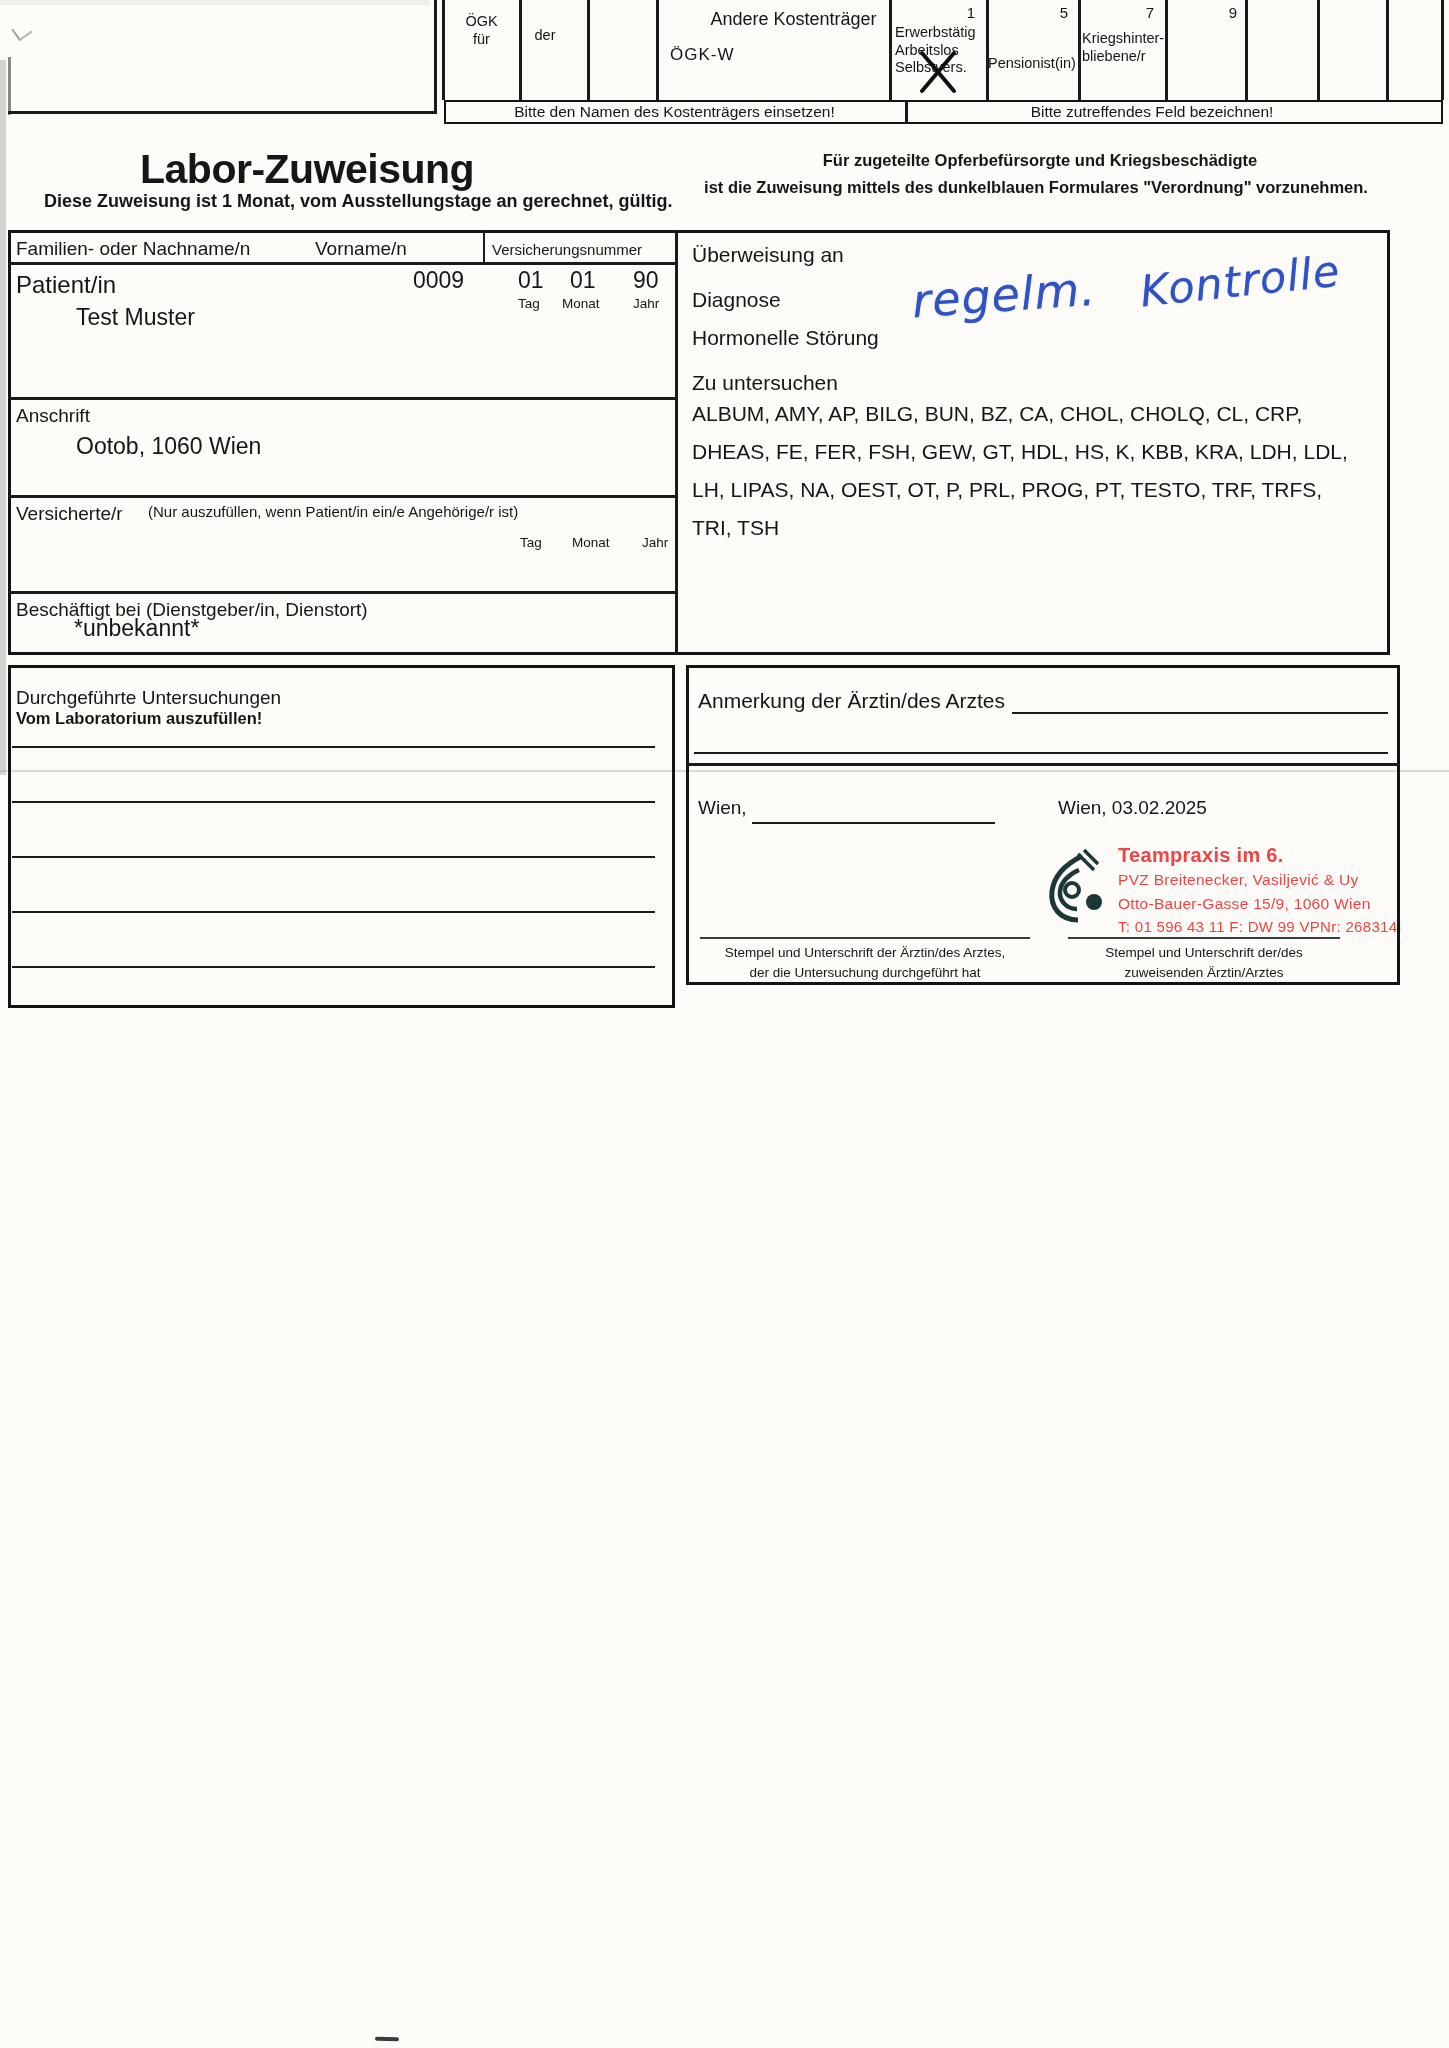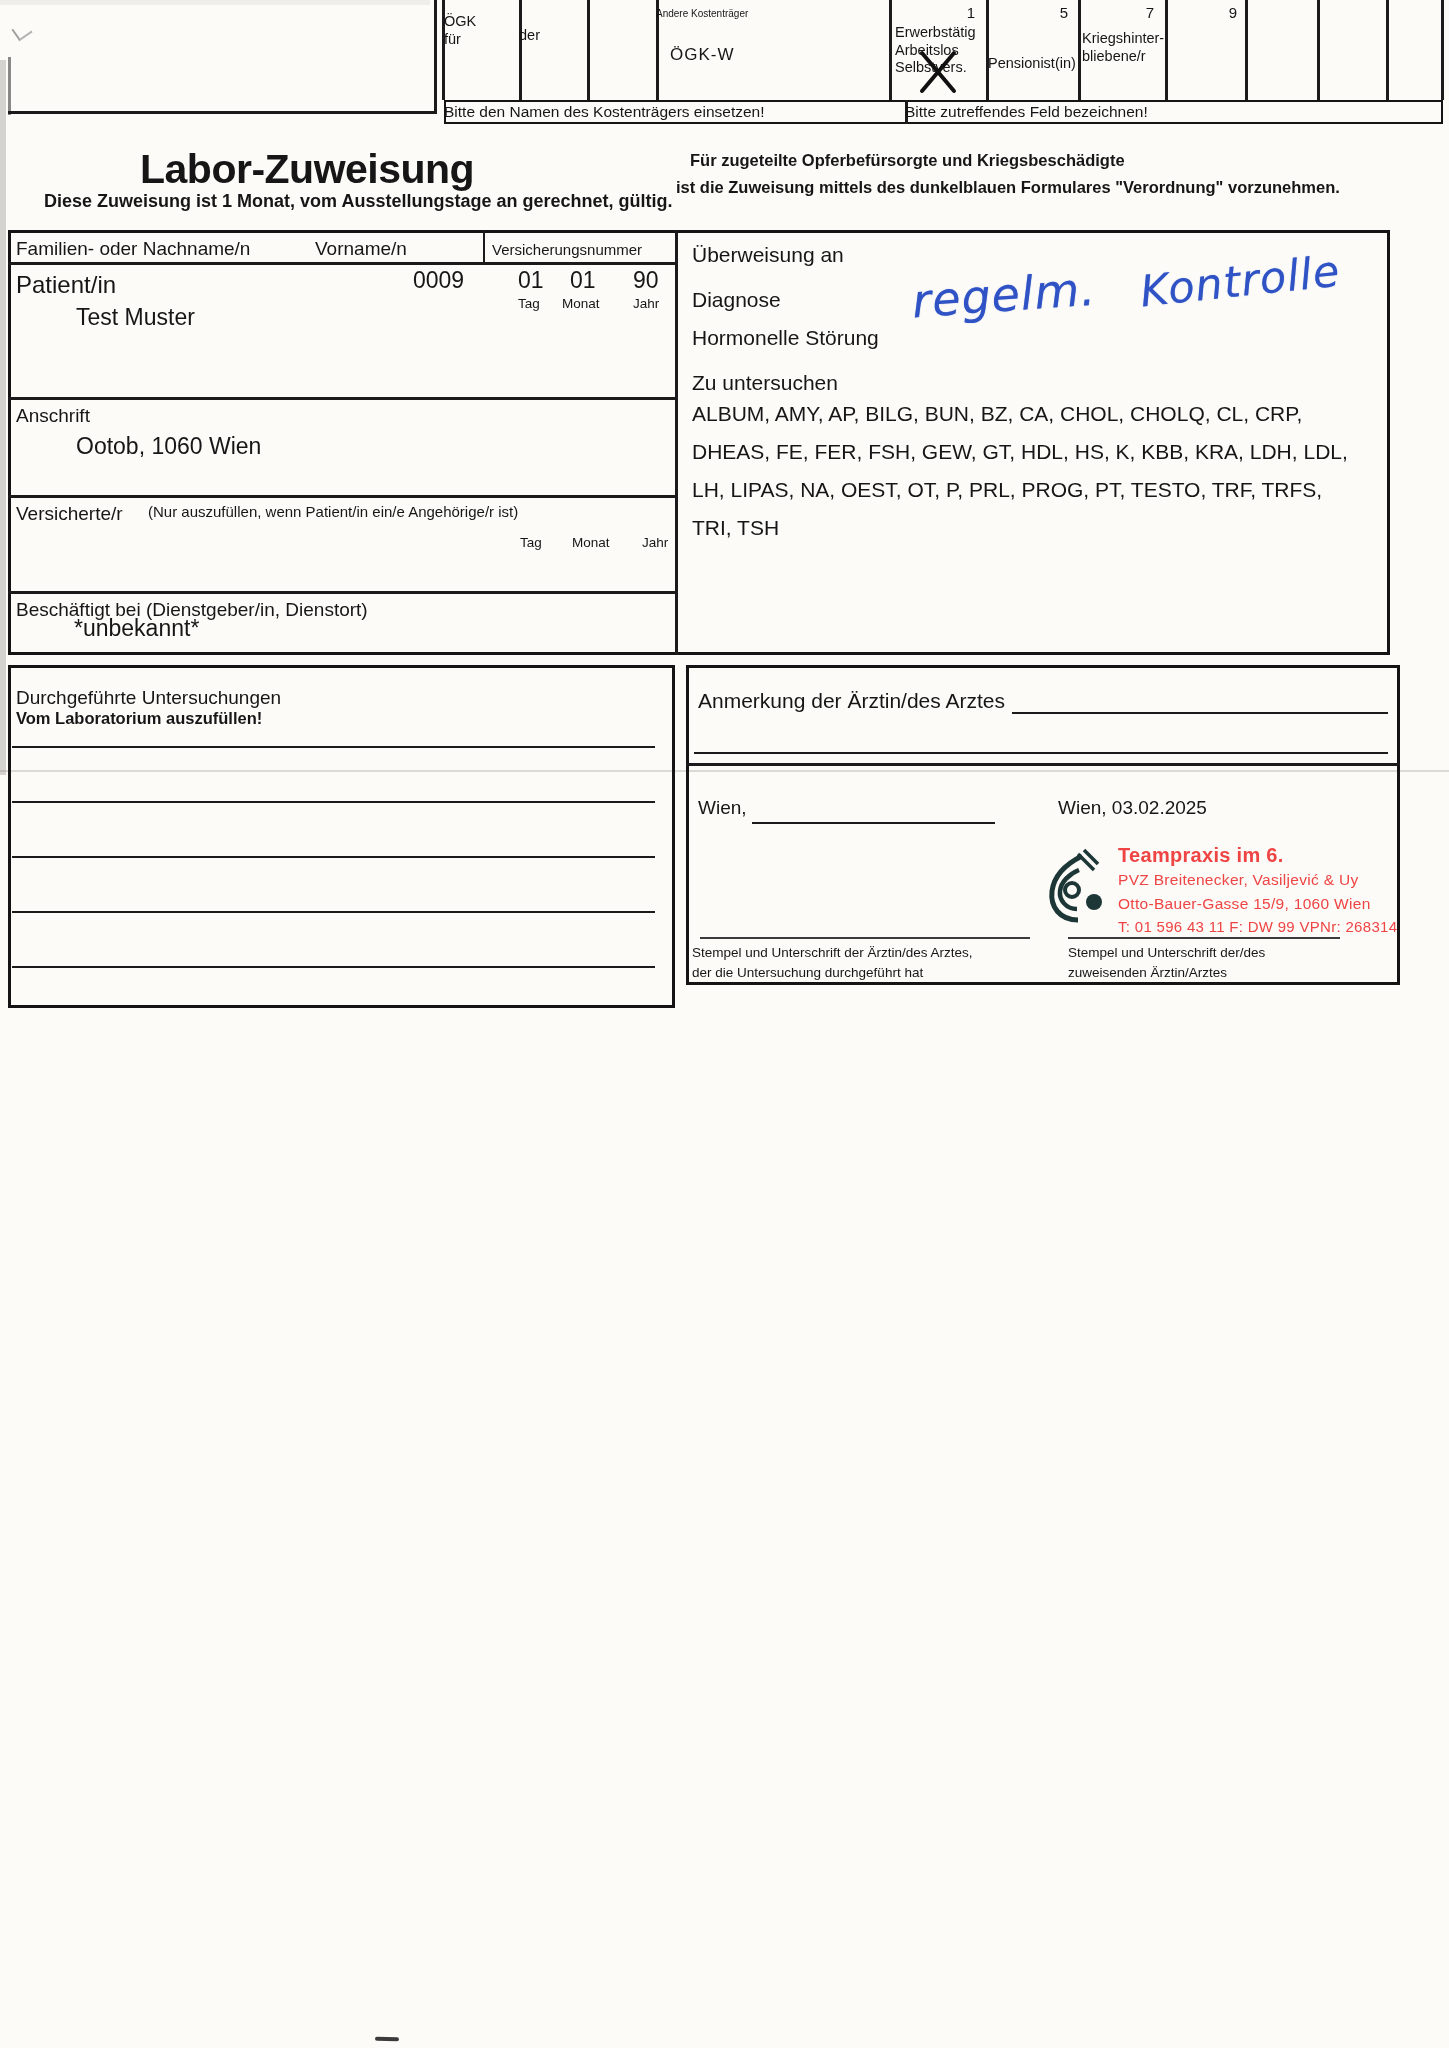--- a/index.html
+++ b/index.html
@@ -1,19 +1,19 @@
 <!DOCTYPE html>
 <html><head>
 <meta charset="utf-8">
 <style>
   html,body{margin:0;padding:0;background:#e8e6e2}
   .page{position:relative;width:1449px;height:2048px;background:#fcfbf8;overflow:hidden;margin:0 auto}
   .t{position:absolute;font-family:"Liberation Sans","DejaVu Sans",sans-serif;color:#161616;white-space:pre-line;line-height:1.25}
   .b{font-weight:bold}
-  .c{}
+  .c{text-align:center}
   .ln{position:absolute;background:#1b1b1b}
   .bx{position:absolute;box-sizing:border-box;border:3px solid #141414;background:transparent}
   .thin{border-width:2.5px}
   .hand{position:absolute;font-family:"DejaVu Sans",sans-serif;font-style:italic;color:#2f52c5;letter-spacing:1px;white-space:nowrap;text-shadow:0 0 1px rgba(47,82,197,.55)}
   .stamp{position:absolute;font-family:"Liberation Sans",sans-serif;color:#ef4444;white-space:nowrap;letter-spacing:.3px}
   .art{position:absolute;pointer-events:none}
 </style>
 </head>
 <body>
 
@@ -39,21 +39,21 @@
     <div class="ln" style="left:1078px;top:0;width:2.5px;height:100px"></div>
     <div class="ln" style="left:1165px;top:0;width:2.5px;height:100px"></div>
     <div class="ln" style="left:1245px;top:0;width:2.5px;height:100px"></div>
     <div class="ln" style="left:1317px;top:0;width:2.5px;height:100px"></div>
     <div class="ln" style="left:1386px;top:0;width:2.5px;height:100px"></div>
     <div class="ln" style="left:1441px;top:0;width:2.5px;height:100px"></div>
 
     <div class="t c" style="left:444px;top:12px;width:75px;font-size:14.5px">ÖGK
 für</div>
     <div class="t c" style="left:519px;top:26px;width:52px;font-size:14.5px">der</div>
-    <div class="t c" style="left:656px;top:8px;width:219px;font-size:10px">Andere Kostenträger</div>
+    <div class="t c" style="left:684px;top:8px;width:219px;font-size:18px">Andere Kostenträger</div>
     <div class="t" style="left:670px;top:44px;font-size:17px;letter-spacing:1px">ÖGK-W</div>
 
     <div class="t" style="left:889px;top:4px;width:86px;text-align:right;font-size:15px">1</div>
     <div class="t" style="left:895px;top:24px;font-size:14.5px;line-height:1.22">Erwerbstätig
 Arbeitslos
 Selbstvers.</div>
     <svg style="position:absolute;left:916px;top:48px" width="44" height="48" viewBox="0 0 44 48">
       <line x1="6" y1="5" x2="38" y2="43" stroke="#101010" stroke-width="4" stroke-linecap="round"></line>
       <line x1="38" y1="5" x2="6" y2="43" stroke="#101010" stroke-width="4" stroke-linecap="round"></line>
     </svg>

